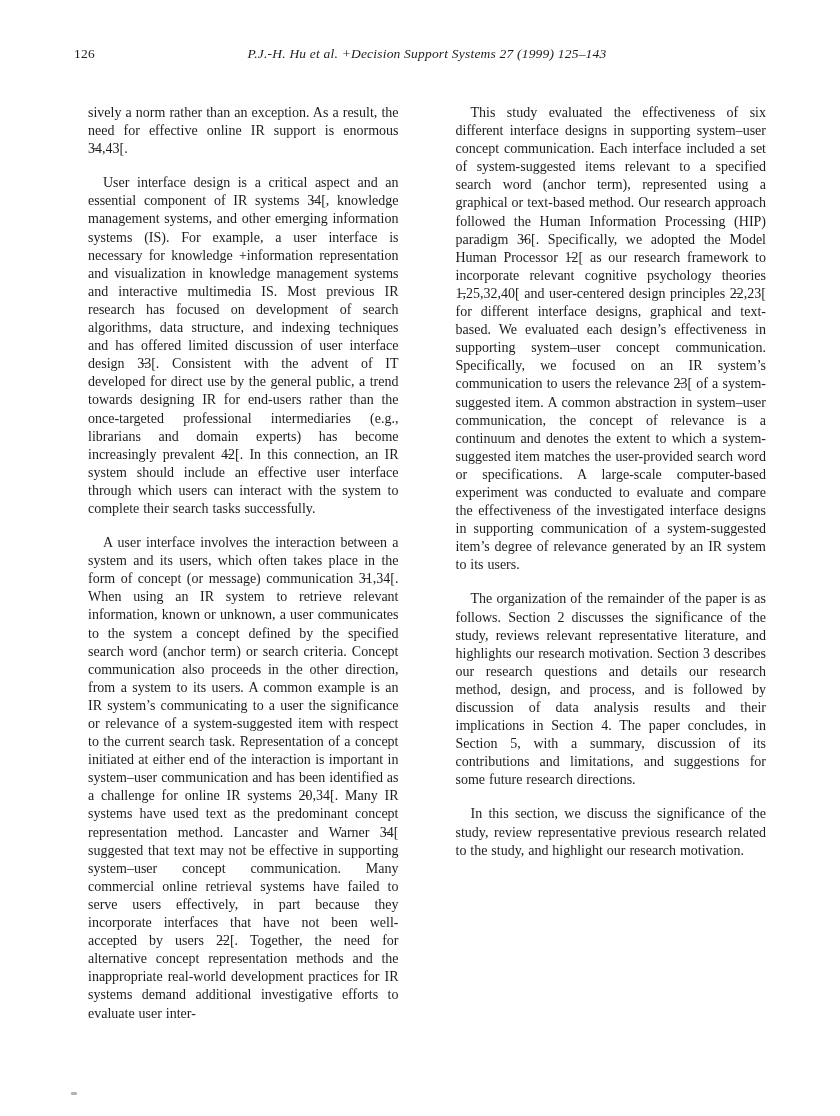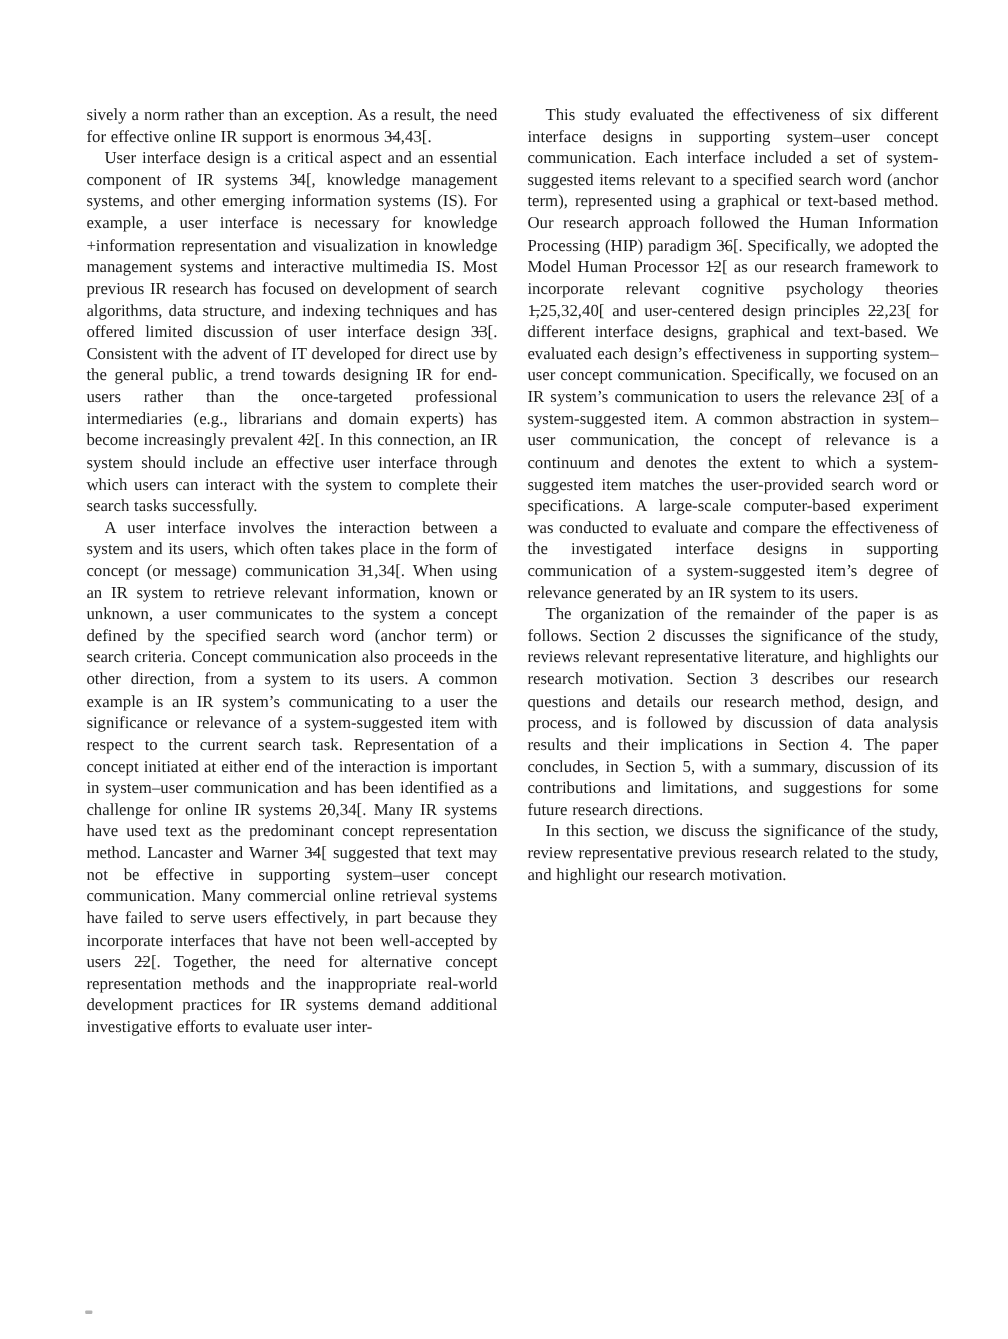--- a/index.html
+++ b/index.html
@@ -44,21 +44,21 @@
     left: 72px;
     width: 710px;
     display: flex;
     gap: 25px;
   }
   .column {
     flex: 1 1 0;
     min-width: 0;
   }
   .column p {
-    margin: 0;
+    margin: 16px;
     font-size: 14px;
     line-height: 18.1px;
     text-align: justify;
     word-spacing: 0.03em;
   }
   .column p.indent {
     text-indent: 15px;
   }
   .section-heading {
     margin: 27px 0 13px 0;
@@ -77,20 +77,24 @@
     background: #8a8a8a;
     opacity: 0.65;
     border-radius: 1px;
   }
 </style>
 </head>
 <body>
 
 <div class="page">
 
+  <div class="page-header">
+    <span class="page-number">126</span>
+    <span class="running-head">P.J.-H. Hu et al. +Decision Support Systems 27 (1999) 125–143</span>
+  </div>
 
   <div class="body-columns">
 
     <div class="column">
       <p>sively a norm rather than an exception. As a result, the need for effective online IR support is enormous 3̶4,43[.</p>
       <p class="indent">User interface design is a critical aspect and an essential component of IR systems 3̶4[, knowledge management systems, and other emerging information systems (IS). For example, a user interface is necessary for knowledge +information representation and visualization in knowledge management systems and interactive multimedia IS. Most previous IR research has focused on development of search algorithms, data structure, and indexing techniques and has offered limited discussion of user interface design 3̶3[. Consistent with the advent of IT developed for direct use by the general public, a trend towards designing IR for end-users rather than the once-targeted professional intermediaries (e.g., librarians and domain experts) has become increasingly prevalent 4̶2[. In this connection, an IR system should include an effective user interface through which users can interact with the system to complete their search tasks successfully.</p>
       <p class="indent">A user interface involves the interaction between a system and its users, which often takes place in the form of concept (or message) communication 3̶1,34[. When using an IR system to retrieve relevant information, known or unknown, a user communicates to the system a concept defined by the specified search word (anchor term) or search criteria. Concept communication also proceeds in the other direction, from a system to its users. A common example is an IR system’s communicating to a user the significance or relevance of a system-suggested item with respect to the current search task. Representation of a concept initiated at either end of the interaction is important in system–user communication and has been identified as a challenge for online IR systems 2̶0,34[. Many IR systems have used text as the predominant concept representation method. Lancaster and Warner 3̶4[ suggested that text may not be effective in supporting system–user concept communication. Many commercial online retrieval systems have failed to serve users effectively, in part because they incorporate interfaces that have not been well-accepted by users 2̶2[. Together, the need for alternative concept representation methods and the inappropriate real-world development practices for IR systems demand additional investigative efforts to evaluate user inter-</p>
     </div>
 
     <div class="column">

